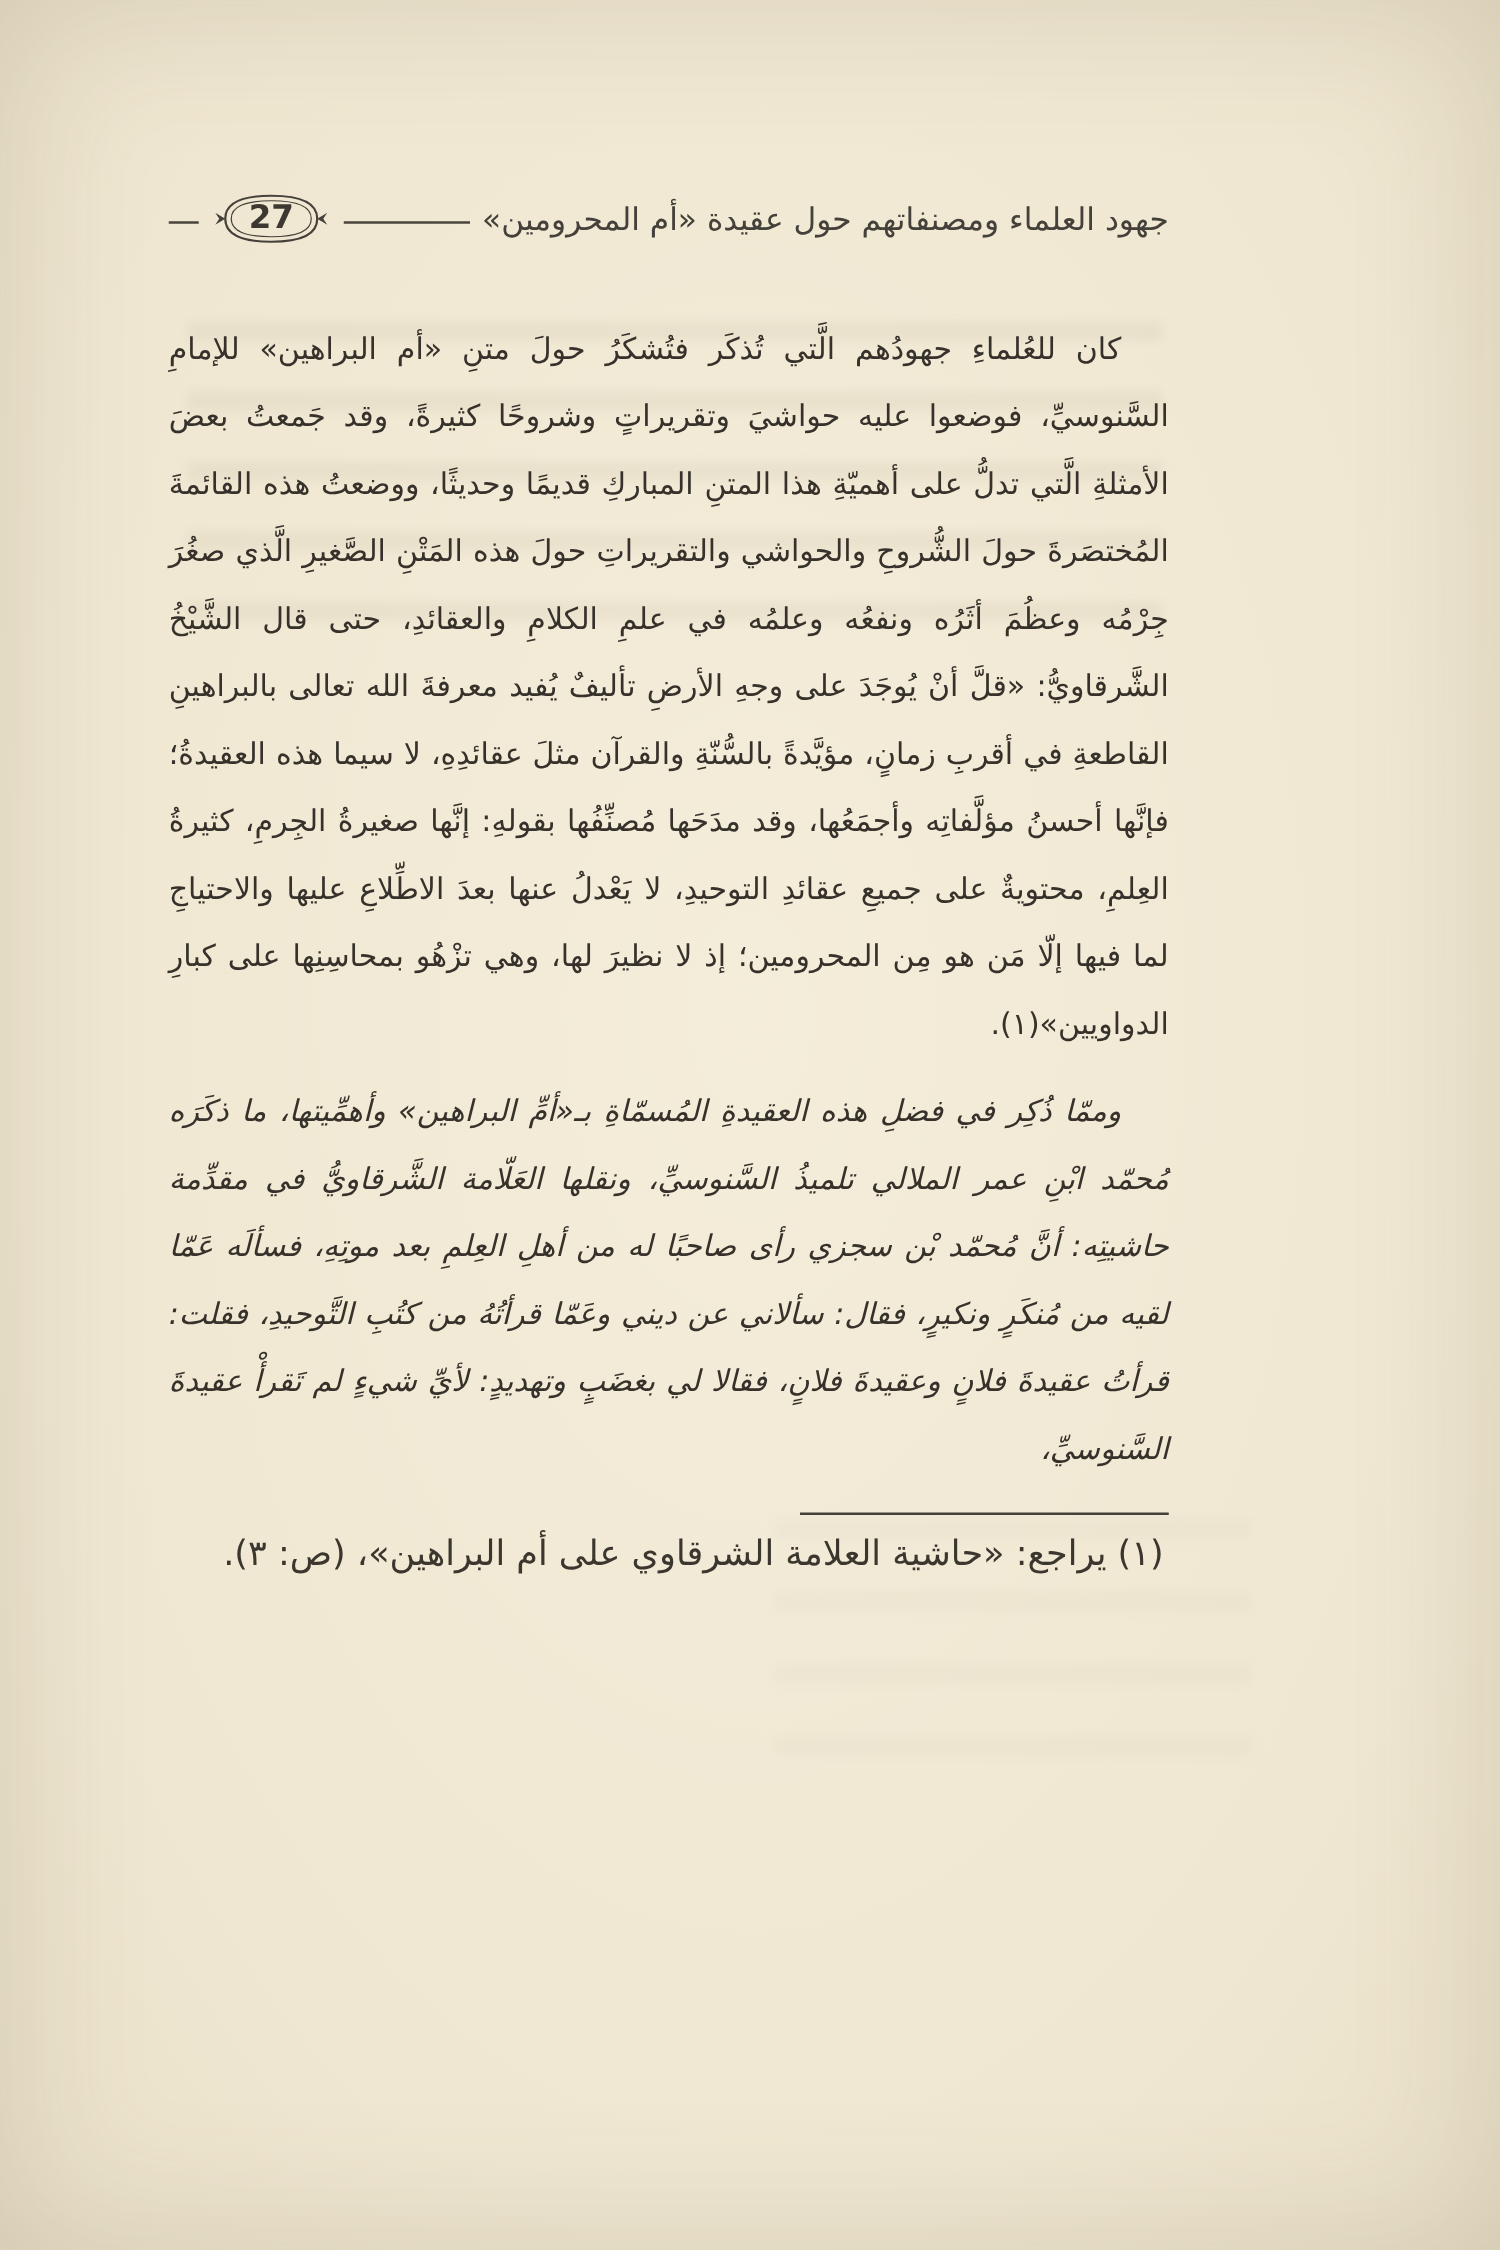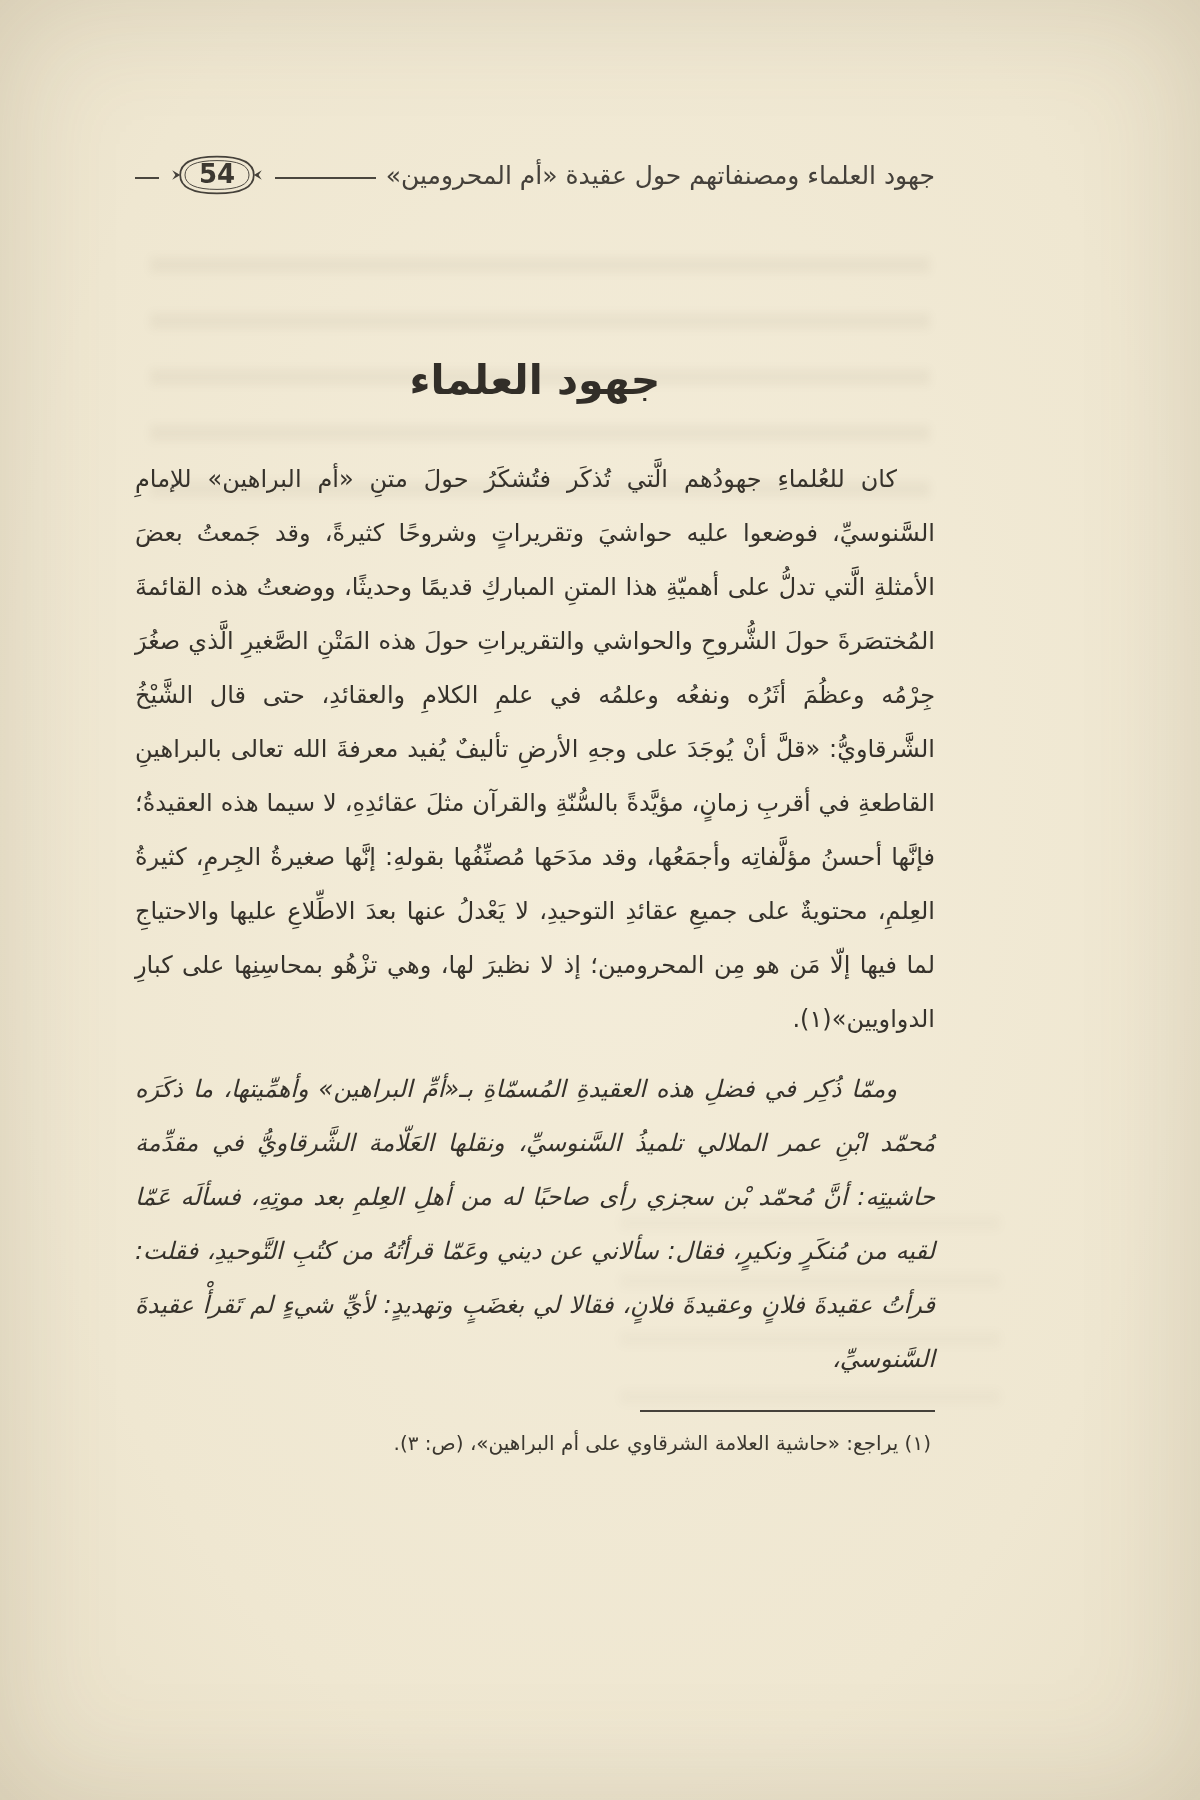--- a/index.html
+++ b/index.html
@@ -107,21 +107,21 @@
   .body-par.first{margin-top:48px;}
   .body-par.second{margin-top:16px;font-style:italic;}
   
   .footnote-sep{
     margin-top:24px;
     width:295px;
     border-top:2px solid #45413a;
   }
   .footnote{
     margin:12px 4px 0 0;
-    font-size:20px;
+    font-size:28px;
     line-height:38px;
     color:#3b372f;
     text-align:right;
   }
 </style>
 </head>
 <body>
 
 <div class="page">
 
@@ -135,26 +135,25 @@
       <span class="header-rule"></span>
       <span class="badge">
         <svg viewBox="0 0 120 70" width="96" height="58">
           <path d="M14 35 Q14 12 60 12 Q106 12 106 35 Q106 58 60 58 Q14 58 14 35 Z" fill="none" stroke="#45413a" stroke-width="2.2"></path>
           <path d="M20 35 Q20 17 60 17 Q100 17 100 35 Q100 53 60 53 Q20 53 20 35 Z" fill="none" stroke="#45413a" stroke-width="1.2"></path>
           <path d="M14 35 L4 29 L8 35 L4 41 Z" fill="#45413a"></path>
           <path d="M106 35 L116 29 L112 35 L116 41 Z" fill="#45413a"></path>
           <circle cx="10" cy="35" r="1.6" fill="#45413a"></circle>
           <circle cx="110" cy="35" r="1.6" fill="#45413a"></circle>
         </svg>
-        <span class="page-number">54</span>
+        <span class="page-number">27</span>
       </span>
       <span class="header-dash"></span>
     </header>
 
-    <h1 class="h-line1">جهود العلماء</h1>
 
 
     <p class="body-par first">كان للعُلماءِ جهودُهم الَّتي تُذكَر فتُشكَرُ حولَ متنِ «أم البراهين» للإمامِ السَّنوسيِّ، فوضعوا عليه حواشيَ وتقريراتٍ وشروحًا كثيرةً، وقد جَمعتُ بعضَ الأمثلةِ الَّتي تدلُّ على أهميّةِ هذا المتنِ المباركِ قديمًا وحديثًا، ووضعتُ هذه القائمةَ المُختصَرةَ حولَ الشُّروحِ والحواشي والتقريراتِ حولَ هذه المَتْنِ الصَّغيرِ الَّذي صغُرَ جِرْمُه وعظُمَ أثَرُه ونفعُه وعلمُه في علمِ الكلامِ والعقائدِ، حتى قال الشَّيْخُ الشَّرقاويُّ: «قلَّ أنْ يُوجَدَ على وجهِ الأرضِ تأليفٌ يُفيد معرفةَ الله تعالى بالبراهينِ القاطعةِ في أقربِ زمانٍ، مؤيَّدةً بالسُّنّةِ والقرآن مثلَ عقائدِهِ، لا سيما هذه العقيدةُ؛ فإنَّها أحسنُ مؤلَّفاتِه وأجمَعُها، وقد مدَحَها مُصنِّفُها بقولهِ: إنَّها صغيرةُ الجِرمِ، كثيرةُ العِلمِ، محتويةٌ على جميعِ عقائدِ التوحيدِ، لا يَعْدلُ عنها بعدَ الاطِّلاعِ عليها والاحتياجِ لما فيها إلّا مَن هو مِن المحرومين؛ إذ لا نظيرَ لها، وهي تزْهُو بمحاسِنِها على كبارِ الدواويين»(١).</p>
 
     <p class="body-par second">وممّا ذُكِر في فضلِ هذه العقيدةِ المُسمّاةِ بـ«أمِّ البراهين» وأهمِّيتها، ما ذكَرَه مُحمّد ابْنِ عمر الملالي تلميذُ السَّنوسيِّ، ونقلها العَلّامة الشَّرقاويُّ في مقدِّمة حاشيتِه: أنَّ مُحمّد بْن سجزي رأى صاحبًا له من أهلِ العِلمِ بعد موتِهِ، فسألَه عَمّا لقيه من مُنكَرٍ ونكيرٍ، فقال: سألاني عن ديني وعَمّا قرأتُهُ من كتُبِ التَّوحيدِ، فقلت: قرأتُ عقيدةَ فلانٍ وعقيدةَ فلانٍ، فقالا لي بغضَبٍ وتهديدٍ: لأيِّ شيءٍ لم تَقرأْ عقيدةَ السَّنوسيِّ،</p>
 
     <div class="footnote-sep"></div>
 
     <p class="footnote">(١) يراجع: «حاشية العلامة الشرقاوي على أم البراهين»، (ص: ٣).</p>
 

